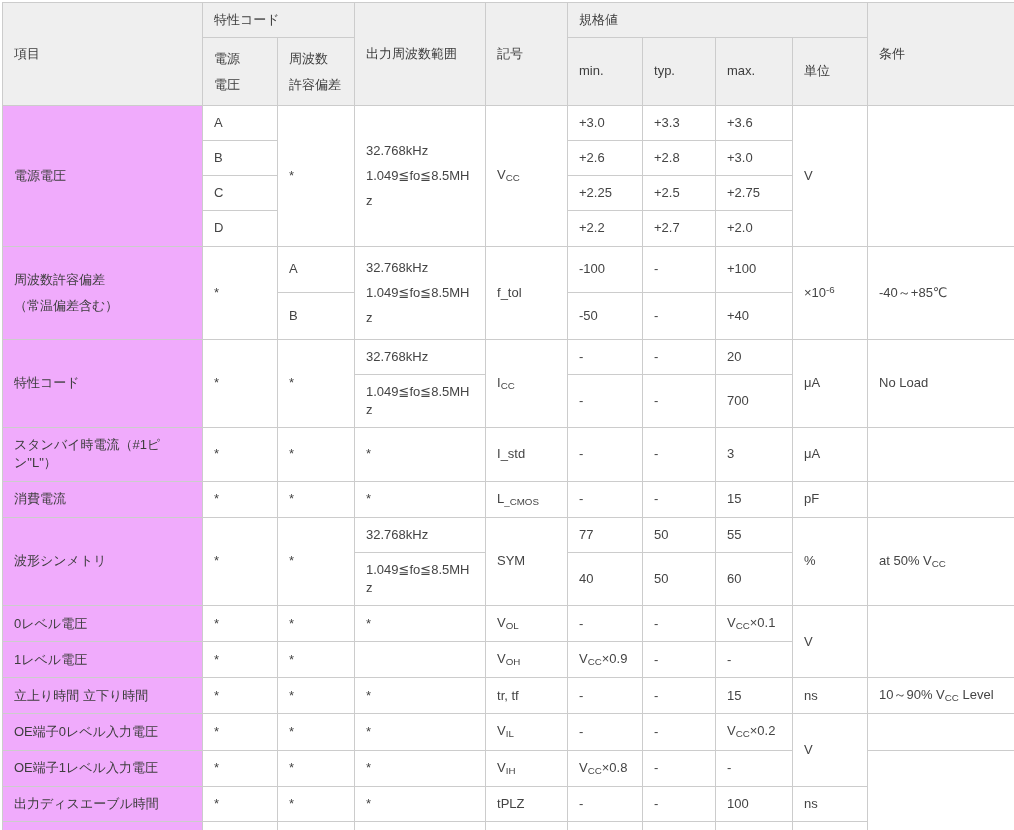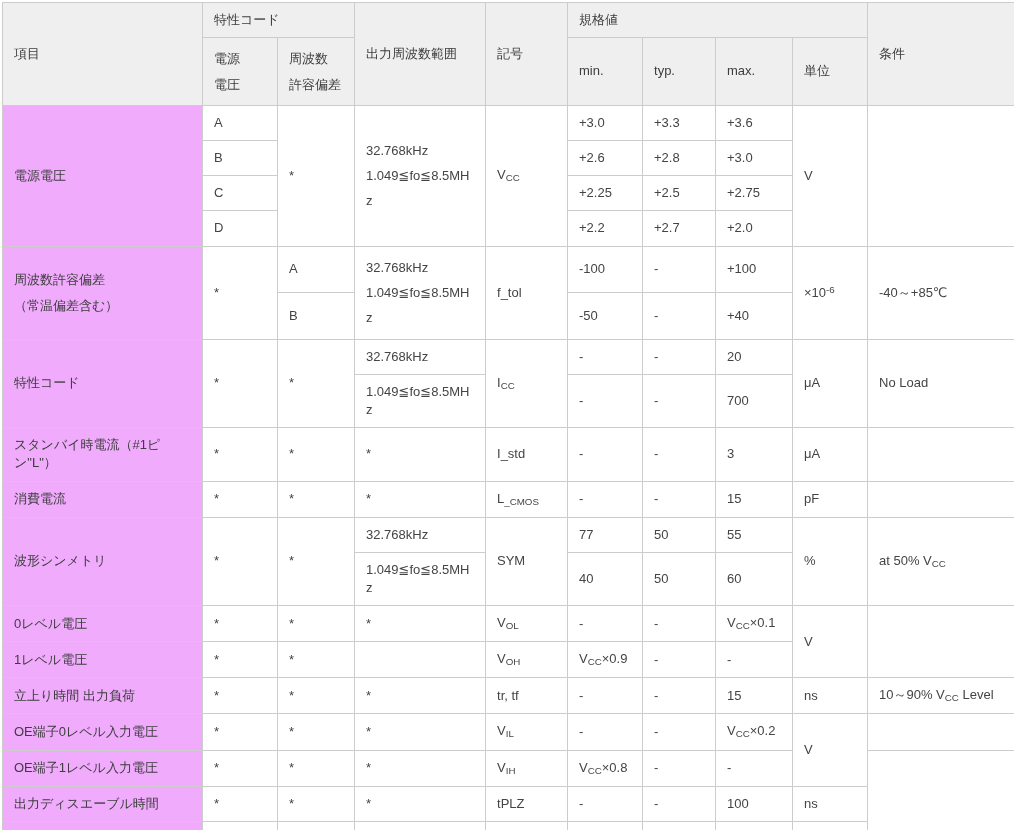--- a/index.html
+++ b/index.html
@@ -209,21 +209,21 @@
           <td class="lbl">1レベル電圧</td>
           <td>*</td>
           <td>*</td>
           <td></td>
           <td>V<sub>OH</sub></td>
           <td>V<sub>CC</sub>×0.9</td>
           <td>-</td>
           <td>-</td>
         </tr>
         <tr>
-          <td class="lbl">立上り時間 出力負荷</td>
+          <td class="lbl">立上り時間 立下り時間</td>
           <td>*</td>
           <td>*</td>
           <td>*</td>
           <td>tr, tf</td>
           <td>-</td>
           <td>-</td>
           <td>15</td>
           <td>ns</td>
           <td>10～90% V<sub>CC</sub> Level</td>
         </tr>

